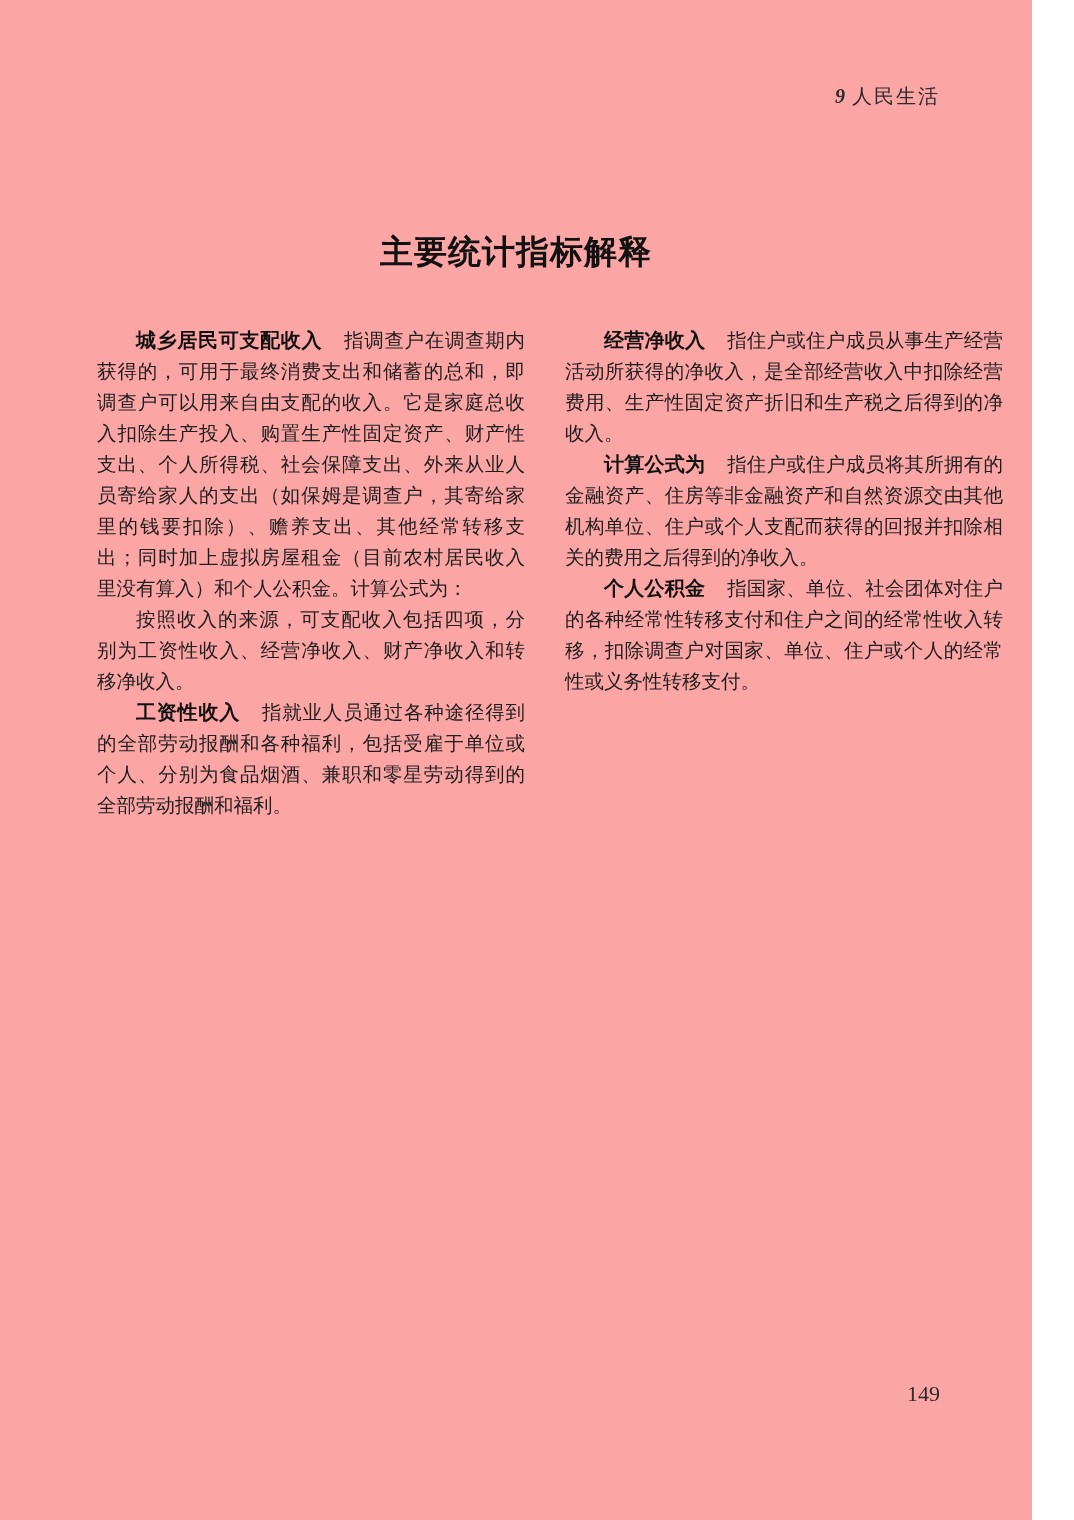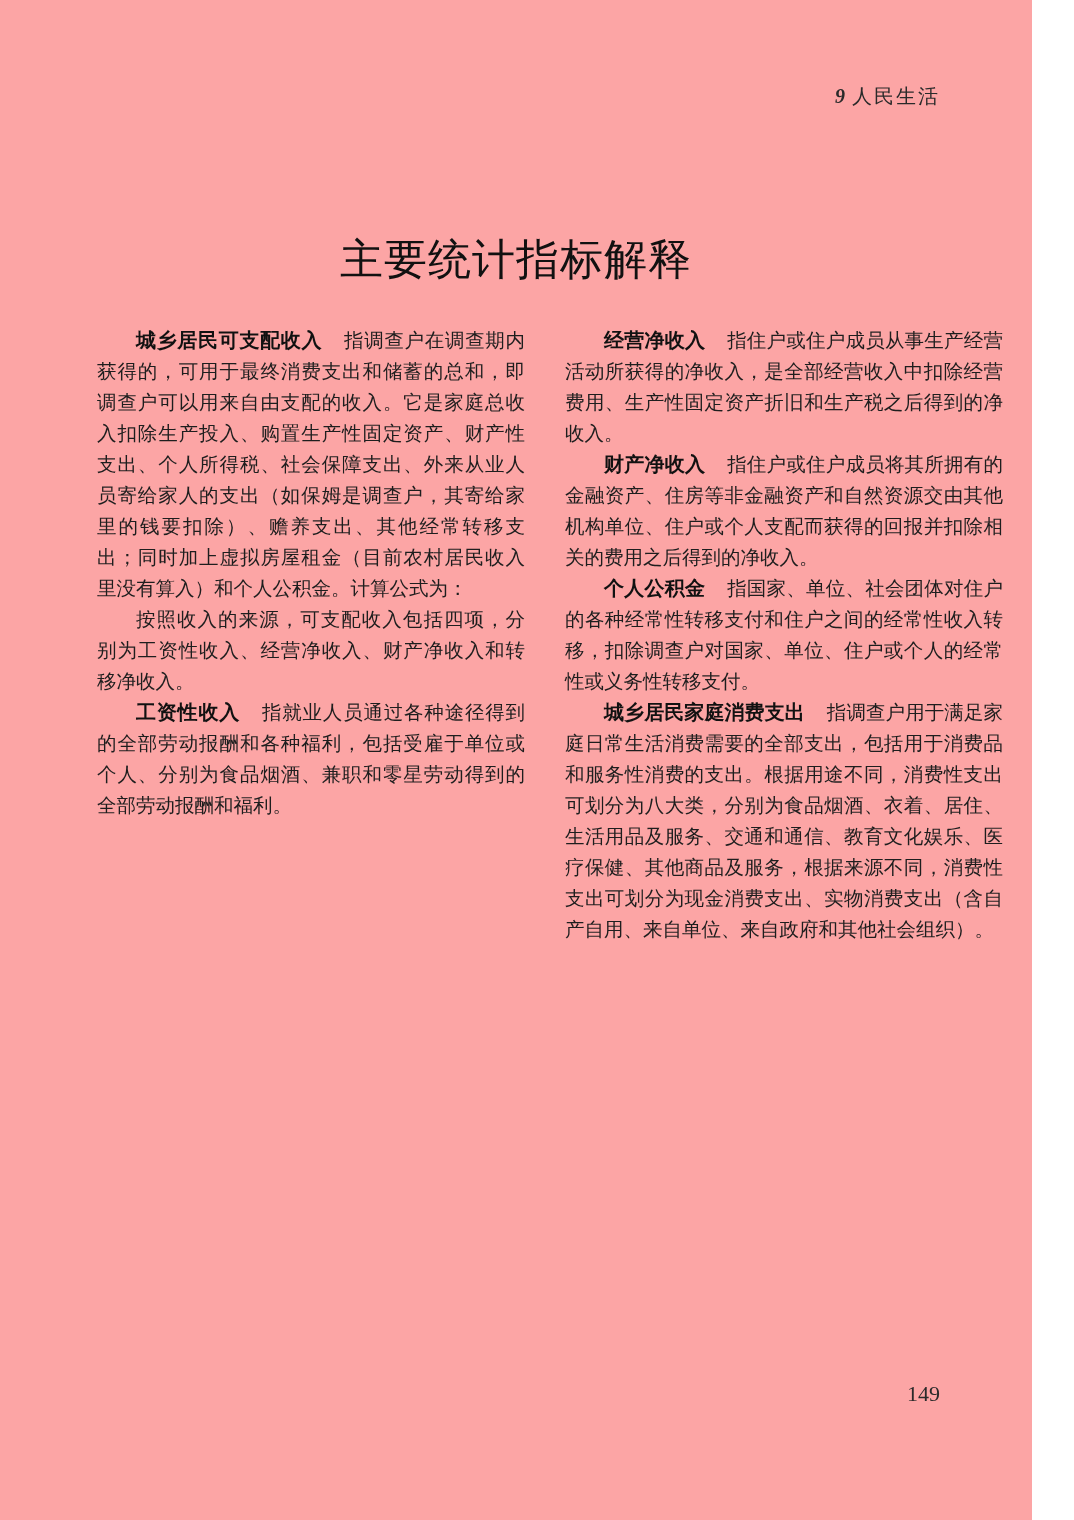--- a/index.html
+++ b/index.html
@@ -37,22 +37,22 @@
     letter-spacing: 2px;
   }
   
   .doc-title {
     position: absolute;
     top: 207px;
     left: 0;
     width: 100%;
     text-align: center;
     font-family: "Liberation Sans", sans-serif;
-    font-weight: normal;
-    font-size: 43px;
+    font-weight: bold;
+    font-size: 33px;
     line-height: 46px;
     letter-spacing: 1px;
     color: #111111;
   }
   
   .columns {
     position: absolute;
     top: 325px;
     left: 97px;
     width: 888px;
@@ -105,22 +105,21 @@
   <div class="columns">
 
     <div class="col col-left">
       <p><strong class="term">城乡居民可支配收入</strong><span>指调查户在调查期内获得的，可用于最终消费支出和储蓄的总和，即调查户可以用来自由支配的收入。它是家庭总收入扣除生产投入、购置生产性固定资产、财产性支出、个人所得税、社会保障支出、外来从业人员寄给家人的支出（如保姆是调查户，其寄给家里的钱要扣除）、赡养支出、其他经常转移支出；同时加上虚拟房屋租金（目前农村居民收入里没有算入）和个人公积金。计算公式为：</span></p>
       <p><span>按照收入的来源，可支配收入包括四项，分别为工资性收入、经营净收入、财产净收入和转移净收入。</span></p>
       <p><strong class="term">工资性收入</strong><span>指就业人员通过各种途径得到的全部劳动报酬和各种福利，包括受雇于单位或个人、分别为食品烟酒、兼职和零星劳动得到的全部劳动报酬和福利。</span></p>
     </div>
 
     <div class="col col-right">
       <p><strong class="term">经营净收入</strong><span>指住户或住户成员从事生产经营活动所获得的净收入，是全部经营收入中扣除经营费用、生产性固定资产折旧和生产税之后得到的净收入。</span></p>
-      <p><strong class="term">财产净收入</strong><span>指住户或住户成员将其所拥有的金融资产、住房等非金融资产和自然资源交由其他机构单位、住户或个人支配而获得的回报并扣除相关的费用之后得到的净收入。</span></p>
+      <p><strong class="term">计算公式为</strong><span>指住户或住户成员将其所拥有的金融资产、住房等非金融资产和自然资源交由其他机构单位、住户或个人支配而获得的回报并扣除相关的费用之后得到的净收入。</span></p>
       <p><strong class="term">个人公积金</strong><span>指国家、单位、社会团体对住户的各种经常性转移支付和住户之间的经常性收入转移，扣除调查户对国家、单位、住户或个人的经常性或义务性转移支付。</span></p>
-      <p><strong class="term">城乡居民家庭消费支出</strong><span>指调查户用于满足家庭日常生活消费需要的全部支出，包括用于消费品和服务性消费的支出。根据用途不同，消费性支出可划分为八大类，分别为食品烟酒、衣着、居住、生活用品及服务、交通和通信、教育文化娱乐、医疗保健、其他商品及服务，根据来源不同，消费性支出可划分为现金消费支出、实物消费支出（含自产自用、来自单位、来自政府和其他社会组织）。</span></p>
     </div>
 
   </div>
 
   <div class="page-number">149</div>
 
 </div>
 
 </body></html>

